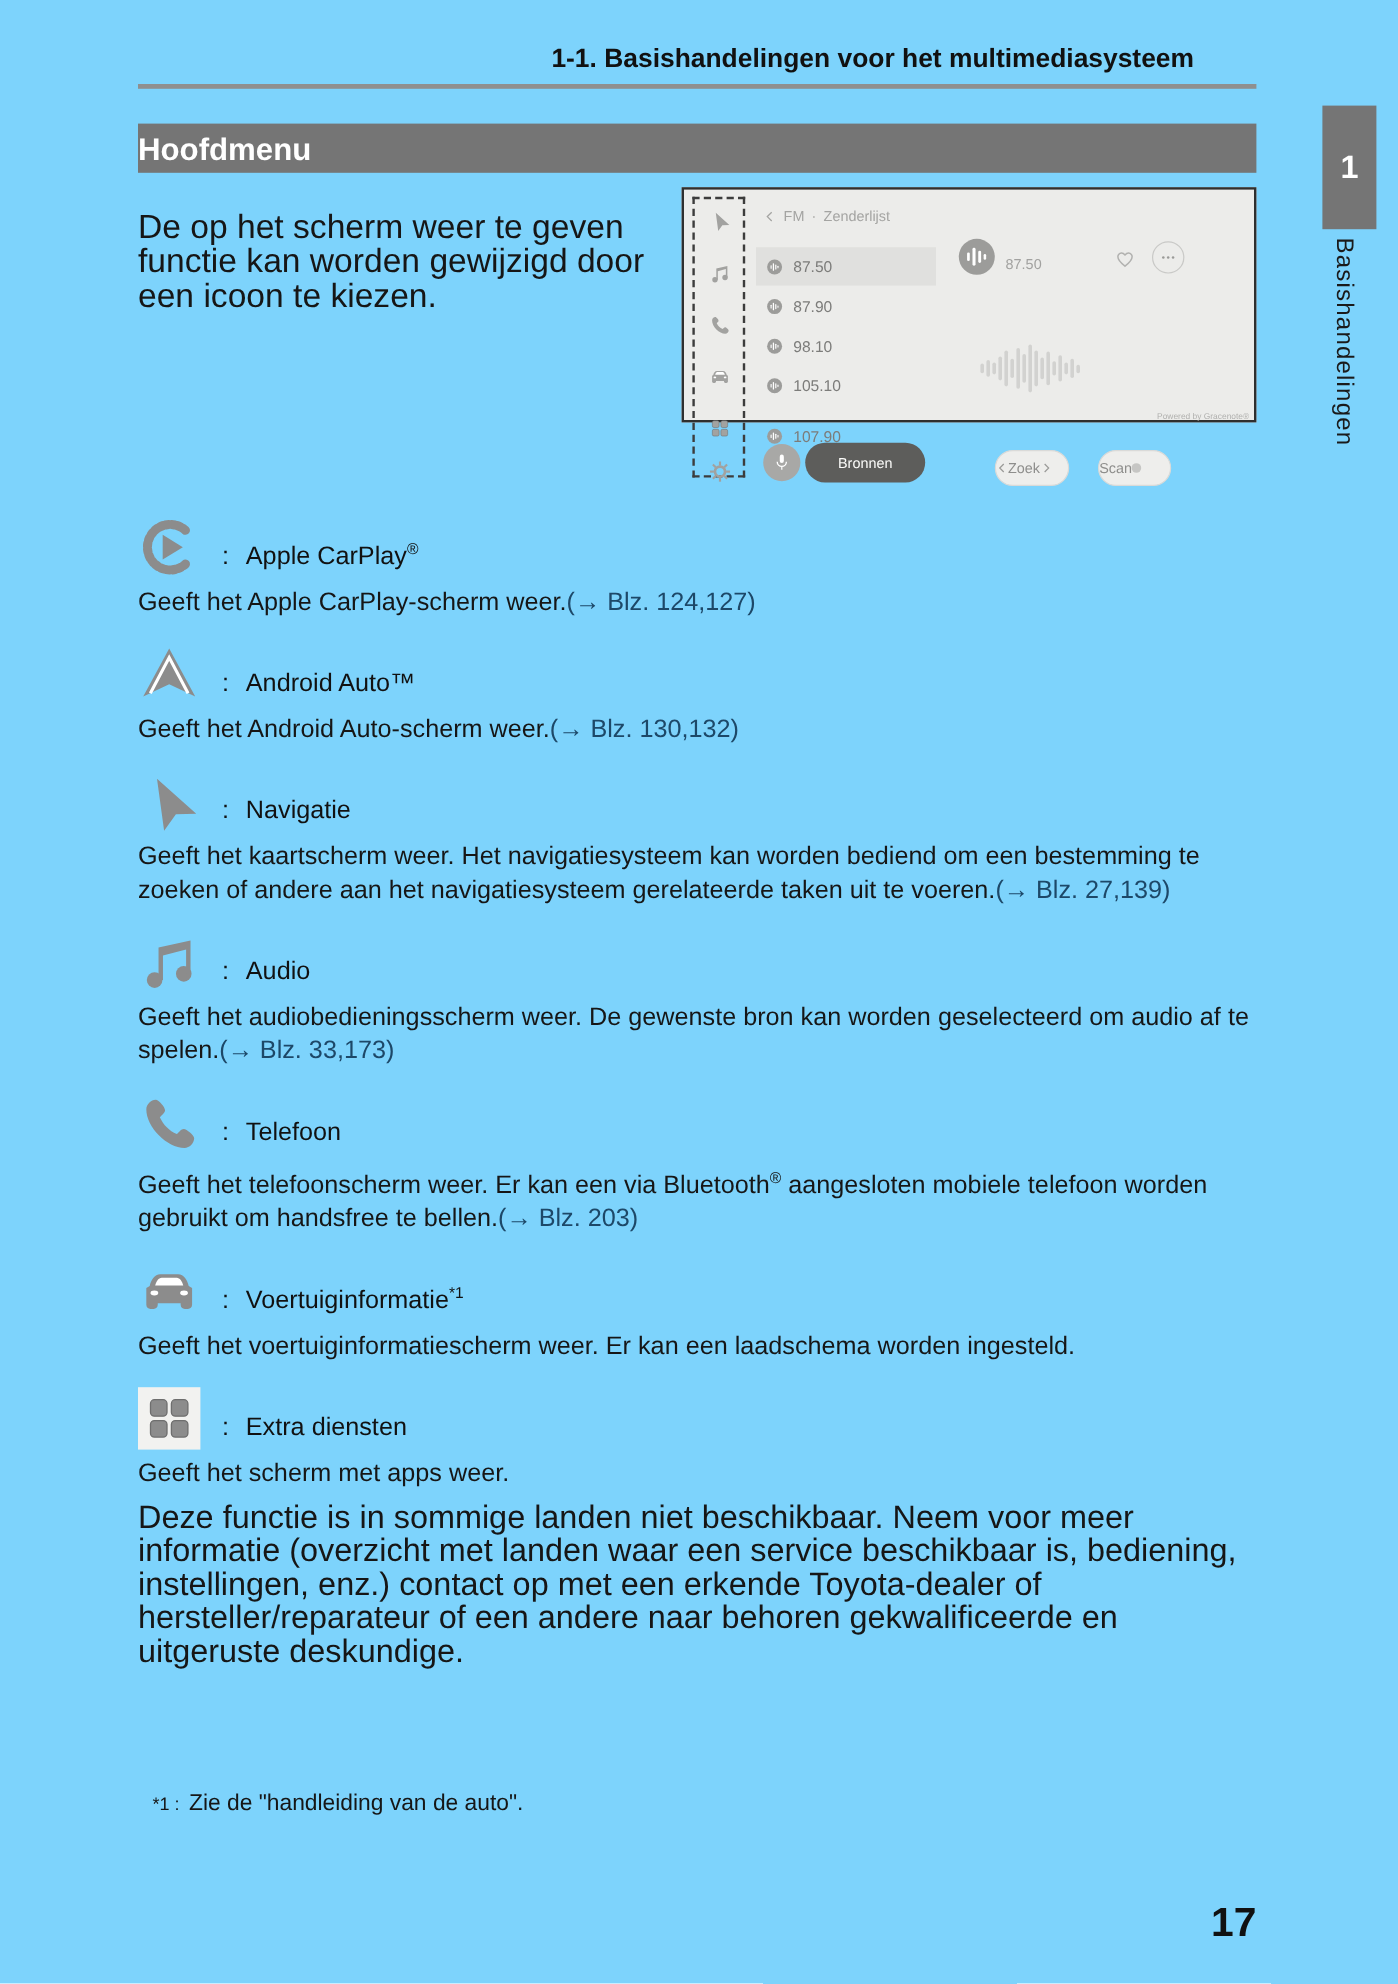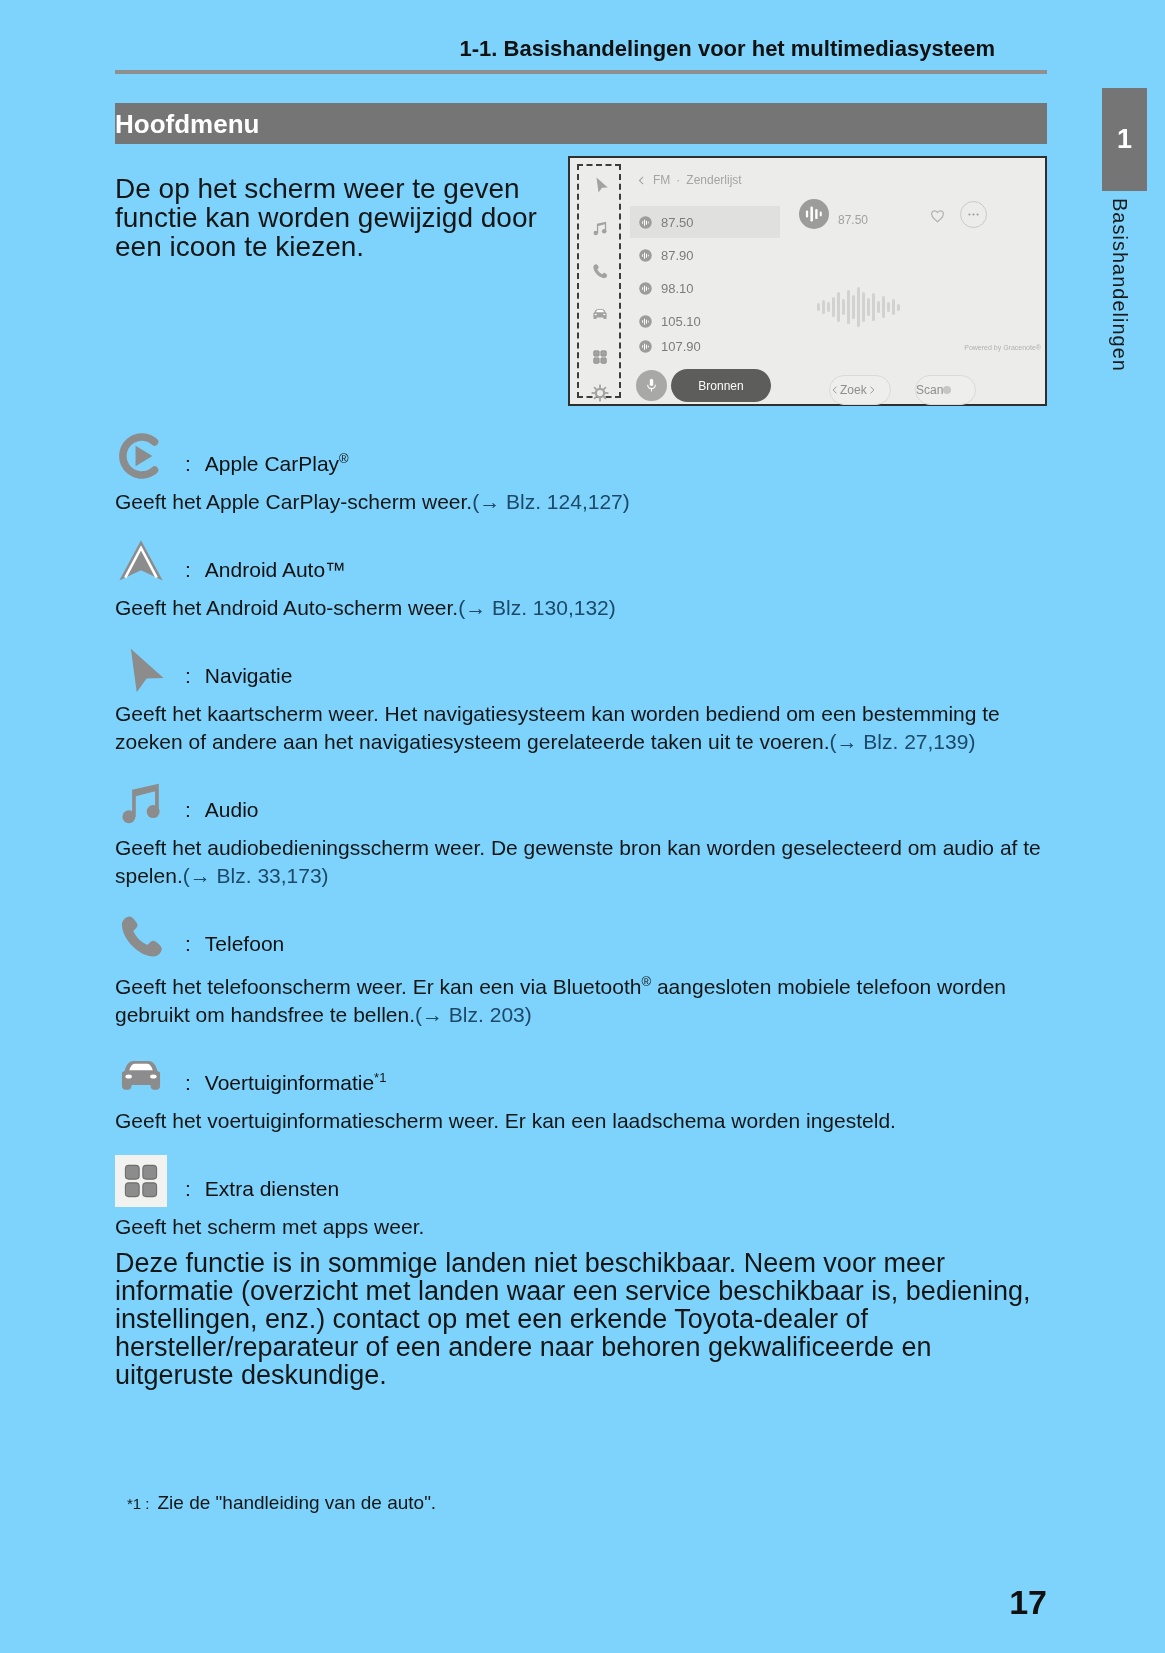--- a/index.html
+++ b/index.html
@@ -18,21 +18,21 @@
   
   .intro{position:absolute;left:115px;top:146px;width:450px;font-size:28px;line-height:29px;}
 
   
   .chapter-tab{position:absolute;left:1102px;top:88px;width:45px;height:103px;background:#757575;
     color:#fff;font-size:27px;font-weight:bold;text-align:center;line-height:103px;}
   .chapter-label{position:absolute;left:1108px;top:198px;writing-mode:vertical-rl;
     font-size:20px;color:#1a1a1a;letter-spacing:1px;}
 
   
-  .shot{position:absolute;left:568px;top:156px;width:479px;height:250px;background:#ececea;
+  .shot{position:absolute;left:568px;top:156px;width:479px;height:196px;background:#ececea;
     border:2px solid #2f2f2f;box-sizing:border-box;padding-left:32px;}
   .shot svg{display:block;}
   .shot-sidebar{position:absolute;left:0;top:0;width:60px;height:100%;}
   .sel-dash{position:absolute;left:7px;top:6px;width:44px;height:234px;border:2px dashed #3c3c3c;box-sizing:border-box;}
   .side-ic{position:absolute;left:21px;width:18px;height:18px;color:#a2a2a0;}
 
   .shot-list{position:absolute;left:60px;top:0;width:150px;height:100%;}
   .crumb{position:absolute;left:6px;top:15px;display:flex;align-items:center;gap:6px;
     font-size:12px;color:#a4a4a2;}
   .crumb .ic{width:11px;height:11px;color:#a4a4a2;}
@@ -230,21 +230,21 @@
             <use href="#sym-wave-circle"></use>
           </svg>
         <span>98.10</span>
       </div>
       <div class="st-row" style="top:147px">
         <svg class="st-ic">
             <use href="#sym-wave-circle"></use>
           </svg>
         <span>105.10</span>
       </div>
-      <div class="st-row" style="top:172px">
+      <div class="st-row" style="top:189px">
         <svg class="st-ic">
             <use href="#sym-wave-circle"></use>
           </svg>
         <span>107.90</span>
       </div>
       <div class="mic-btn">
         <svg>
             <use href="#sym-mic"></use>
           </svg>
       </div>

